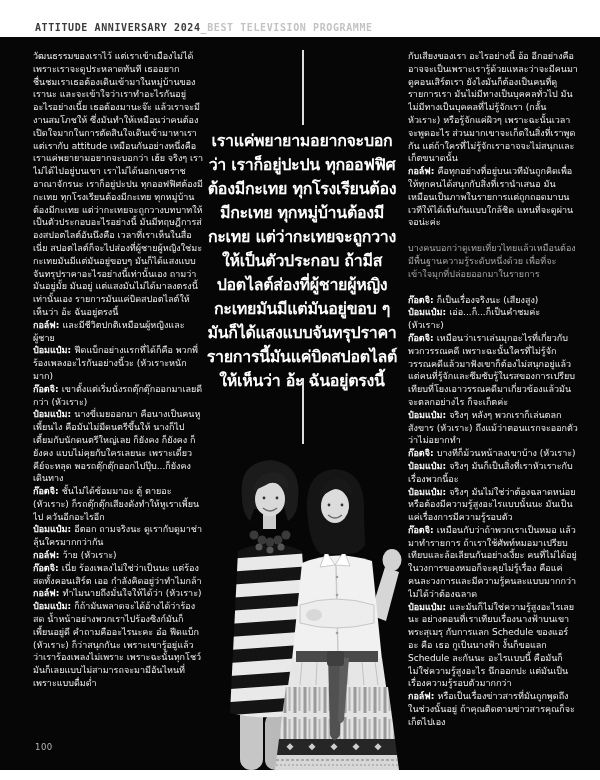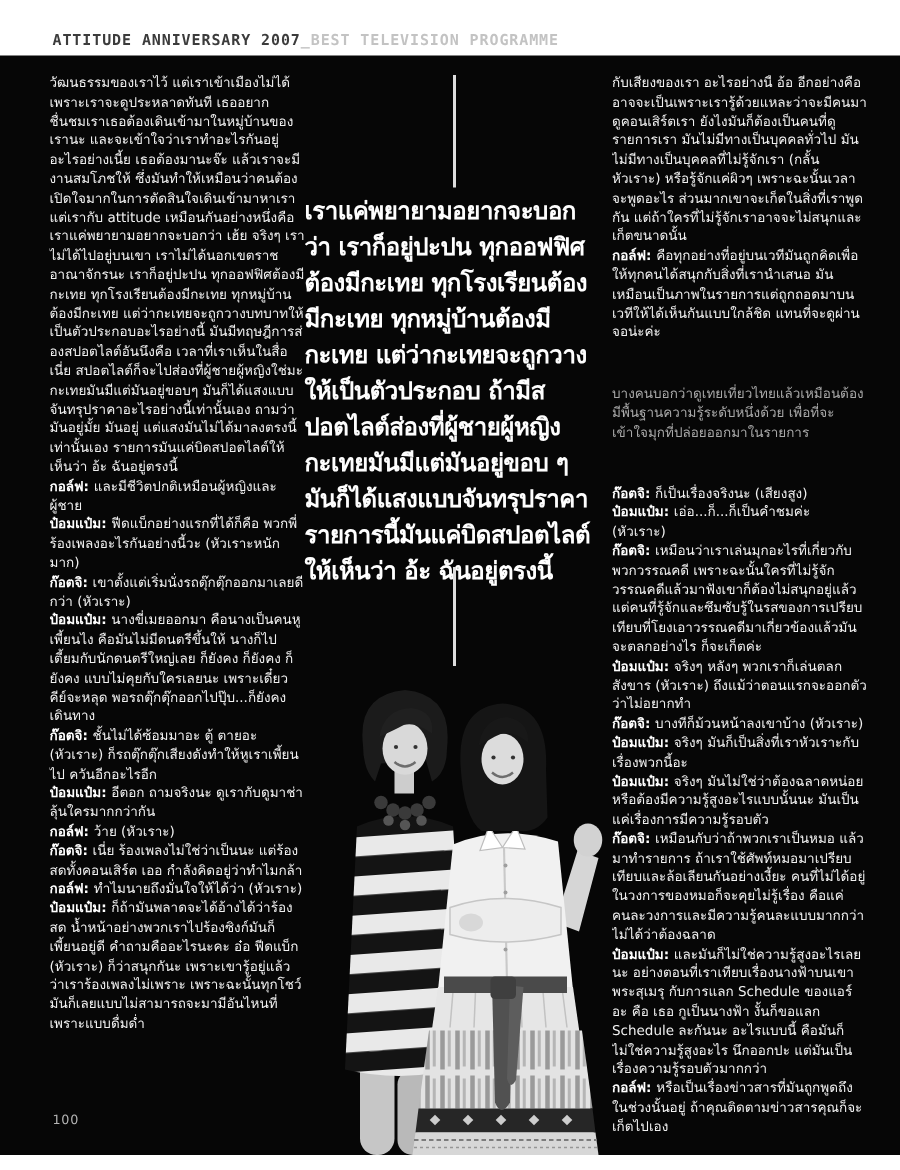--- a/index.html
+++ b/index.html
@@ -25,24 +25,24 @@
     background:var(--content-bg);overflow:hidden;
   }
   .col{
     position:absolute;top:13px;width:170px;height:712px;overflow:hidden;
     color:var(--body-text);font-size:9px;line-height:12.8px;
     text-align:left;
   }
   .col-left{left:33px;}
   .col-right{left:408px;}
   .block{margin:0;}
-  .block.question{color:var(--question-text);margin:28px 0;}
+  .block.question{color:var(--question-text);margin:13px 0;}
   .speaker{color:#ffffff;font-weight:bold;}
   .quote-wrap{
-    position:absolute;left:203px;top:0;width:198px;height:460px;
+    position:absolute;left:203px;top:0;width:198px;height:460px;text-align:center;
   }
   .quote-tick{
     position:absolute;left:99px;width:2px;background:var(--divider);
   }
   .quote-tick.top{top:13px;height:75px;}
   .quote-tick.bottom{top:341px;height:66px;}
   .pull-quote{
     position:absolute;left:0;top:92px;width:198px;
     color:#fdfdfd;font-size:16px;line-height:24px;font-weight:600;
     letter-spacing:-0.3px;
@@ -55,21 +55,21 @@
     position:absolute;left:35px;top:705px;color:#b5b5b5;font-size:8.5px;
     letter-spacing:0.5px;
   }
 </style>
 </head>
 <body>
 
 <div class="page">
 
   <div class="page-header">
-    <span class="brand">ATTITUDE ANNIVERSARY 2007</span><span class="section">_BEST TELEVISION PROGRAMME</span>
+    <span class="brand">ATTITUDE ANNIVERSARY 2024</span><span class="section">_BEST TELEVISION PROGRAMME</span>
   </div>
 
   <div class="content">
 
     <div class="col col-left" id="col-left">
         <p class="block para">วัฒนธรรมของเราไว้ แต่เราเข้าเมืองไม่ได้เพราะเราจะดูประหลาดทันที เธออยากชื่นชมเราเธอต้องเดินเข้ามาในหมู่บ้านของเรานะ และจะเข้าใจว่าเราทำอะไรกันอยู่ อะไรอย่างเนี้ย เธอต้องมานะจ๊ะ แล้วเราจะมีงานสมโภชให้ ซึ่งมันทำให้เหมือนว่าคนต้องเปิดใจมากในการตัดสินใจเดินเข้ามาหาเรา แต่เรากับ attitude เหมือนกันอย่างหนึ่งคือ เราแค่พยายามอยากจะบอกว่า เฮ้ย จริงๆ เราไม่ได้ไปอยู่บนเขา เราไม่ได้นอกเขตราชอาณาจักรนะ เราก็อยู่ปะปน ทุกออฟฟิศต้องมีกะเทย ทุกโรงเรียนต้องมีกะเทย ทุกหมู่บ้านต้องมีกะเทย แต่ว่ากะเทยจะถูกวางบทบาทให้เป็นตัวประกอบอะไรอย่างนี้ มันมีทฤษฎีการส่องสปอตไลต์อันนึงคือ เวลาที่เราเห็นในสื่อเนี่ย สปอตไลต์ก็จะไปส่องที่ผู้ชายผู้หญิงใช่มะ กะเทยมันมีแต่มันอยู่ขอบๆ มันก็ได้แสงแบบจันทรุปราคาอะไรอย่างนี้เท่านั้นเอง ถามว่ามันอยู่มั้ย มันอยู่ แต่แสงมันไม่ได้มาลงตรงนี้เท่านั้นเอง รายการมันแค่บิดสปอตไลต์ให้เห็นว่า อ้ะ ฉันอยู่ตรงนี้</p>
         <p class="block dialog"><b class="speaker">กอล์ฟ: </b>และมีชีวิตปกติเหมือนผู้หญิงและผู้ชาย</p>
         <p class="block dialog"><b class="speaker">ป๋อมแป๋ม: </b>ฟีดแบ็กอย่างแรกที่ได้ก็คือ พวกพี่ร้องเพลงอะไรกันอย่างนี้วะ (หัวเราะหนักมาก)</p>
         <p class="block dialog"><b class="speaker">ก๊อตจิ: </b>เขาตั้งแต่เริ่มนั่งรถตุ๊กตุ๊กออกมาเลยดีกว่า (หัวเราะ)</p>
         <p class="block dialog"><b class="speaker">ป๋อมแป๋ม: </b>นางขี่เมยออกมา คือนางเป็นคนหูเพี้ยนไง คือมันไม่มีดนตรีขึ้นให้ นางก็ไปเตี้ยมกับนักดนตรีใหญ่เลย ก็ยังคง ก็ยังคง ก็ยังคง แบบไม่คุยกับใครเลยนะ เพราะเดี๋ยวคีย์จะหลุด พอรถตุ๊กตุ๊กออกไปปุ๊บ...ก็ยังคงเดินทาง</p>

